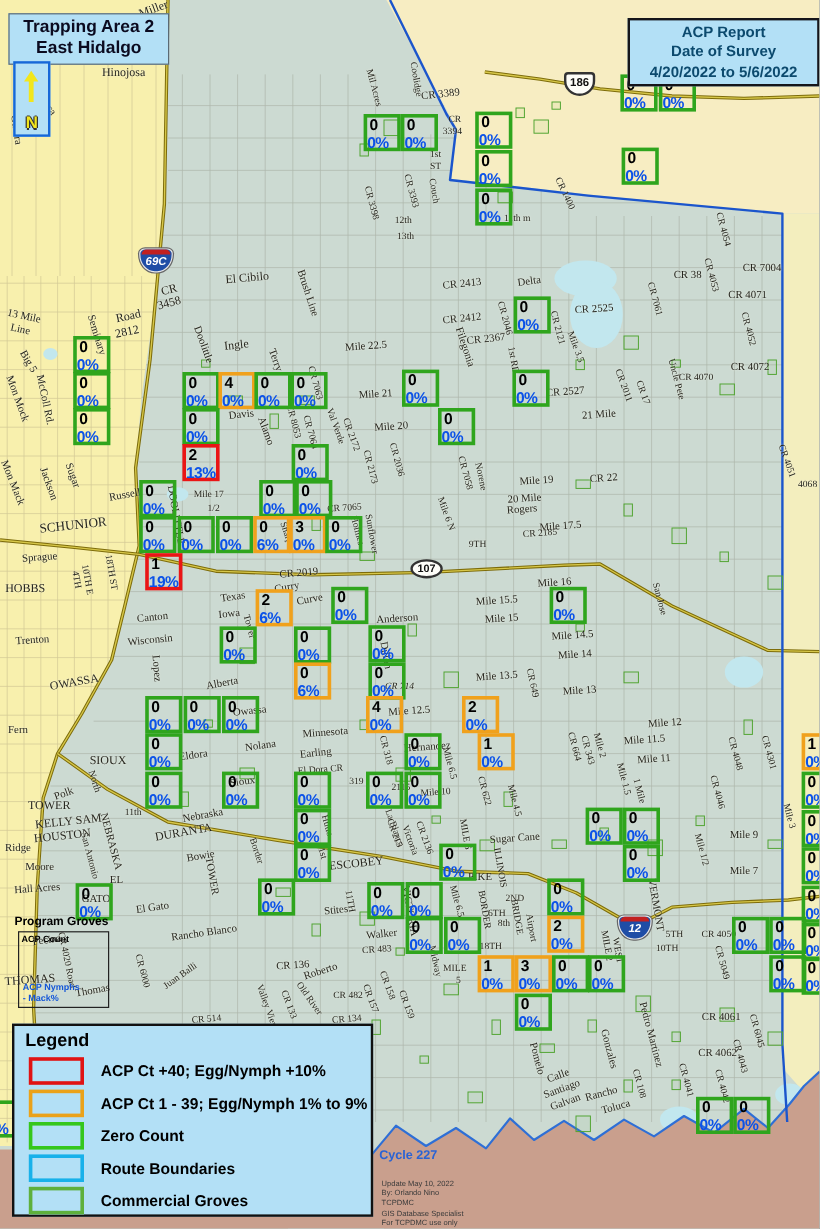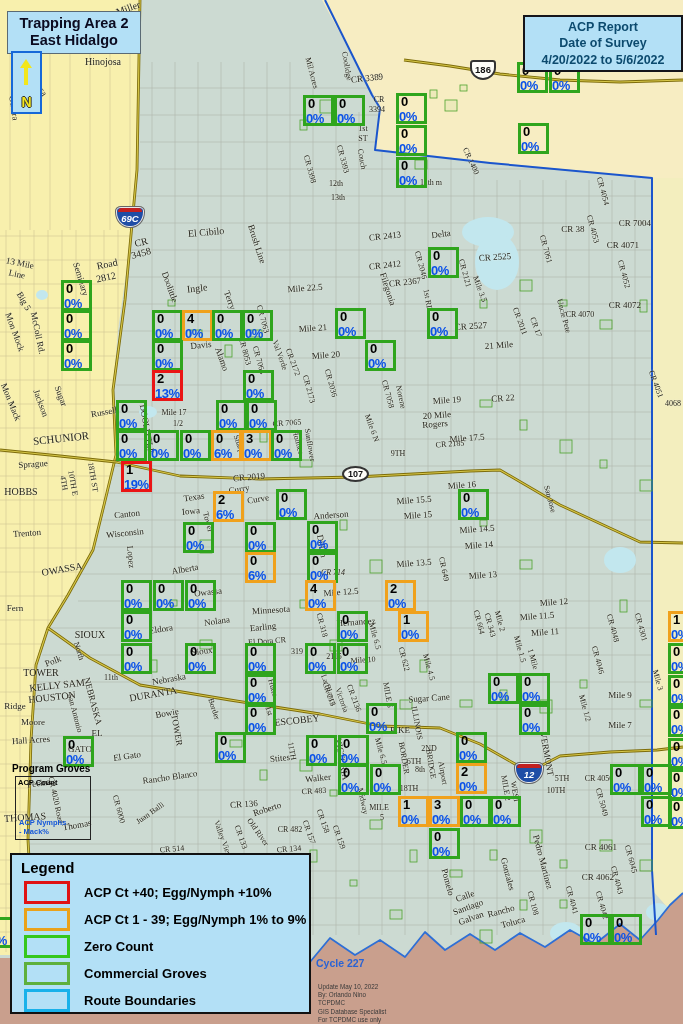--- a/index.html
+++ b/index.html
@@ -793,22 +793,22 @@
         </div>
         <div class="leg-row">
           <div class="leg-swatch" style="border-color: rgb(234, 162, 26);"></div>
           <div class="leg-label">ACP Ct 1 - 39; Egg/Nymph 1% to 9%</div>
         </div>
         <div class="leg-row">
           <div class="leg-swatch" style="border-color: rgb(53, 199, 28);"></div>
           <div class="leg-label">Zero Count</div>
         </div>
         <div class="leg-row">
+          <div class="leg-swatch" style="border-color: rgb(24, 177, 234);"></div>
+          <div class="leg-label">Route Boundaries</div>
+        </div>
+        <div class="leg-row">
           <div class="leg-swatch" style="border-color: rgb(94, 176, 60);"></div>
           <div class="leg-label">Commercial Groves</div>
-        </div>
-        <div class="leg-row">
-          <div class="leg-swatch" style="border-color: rgb(24, 177, 234);"></div>
-          <div class="leg-label">Route Boundaries</div>
         </div>
       </div>
   </div>
 </div>
 
 </body></html>

